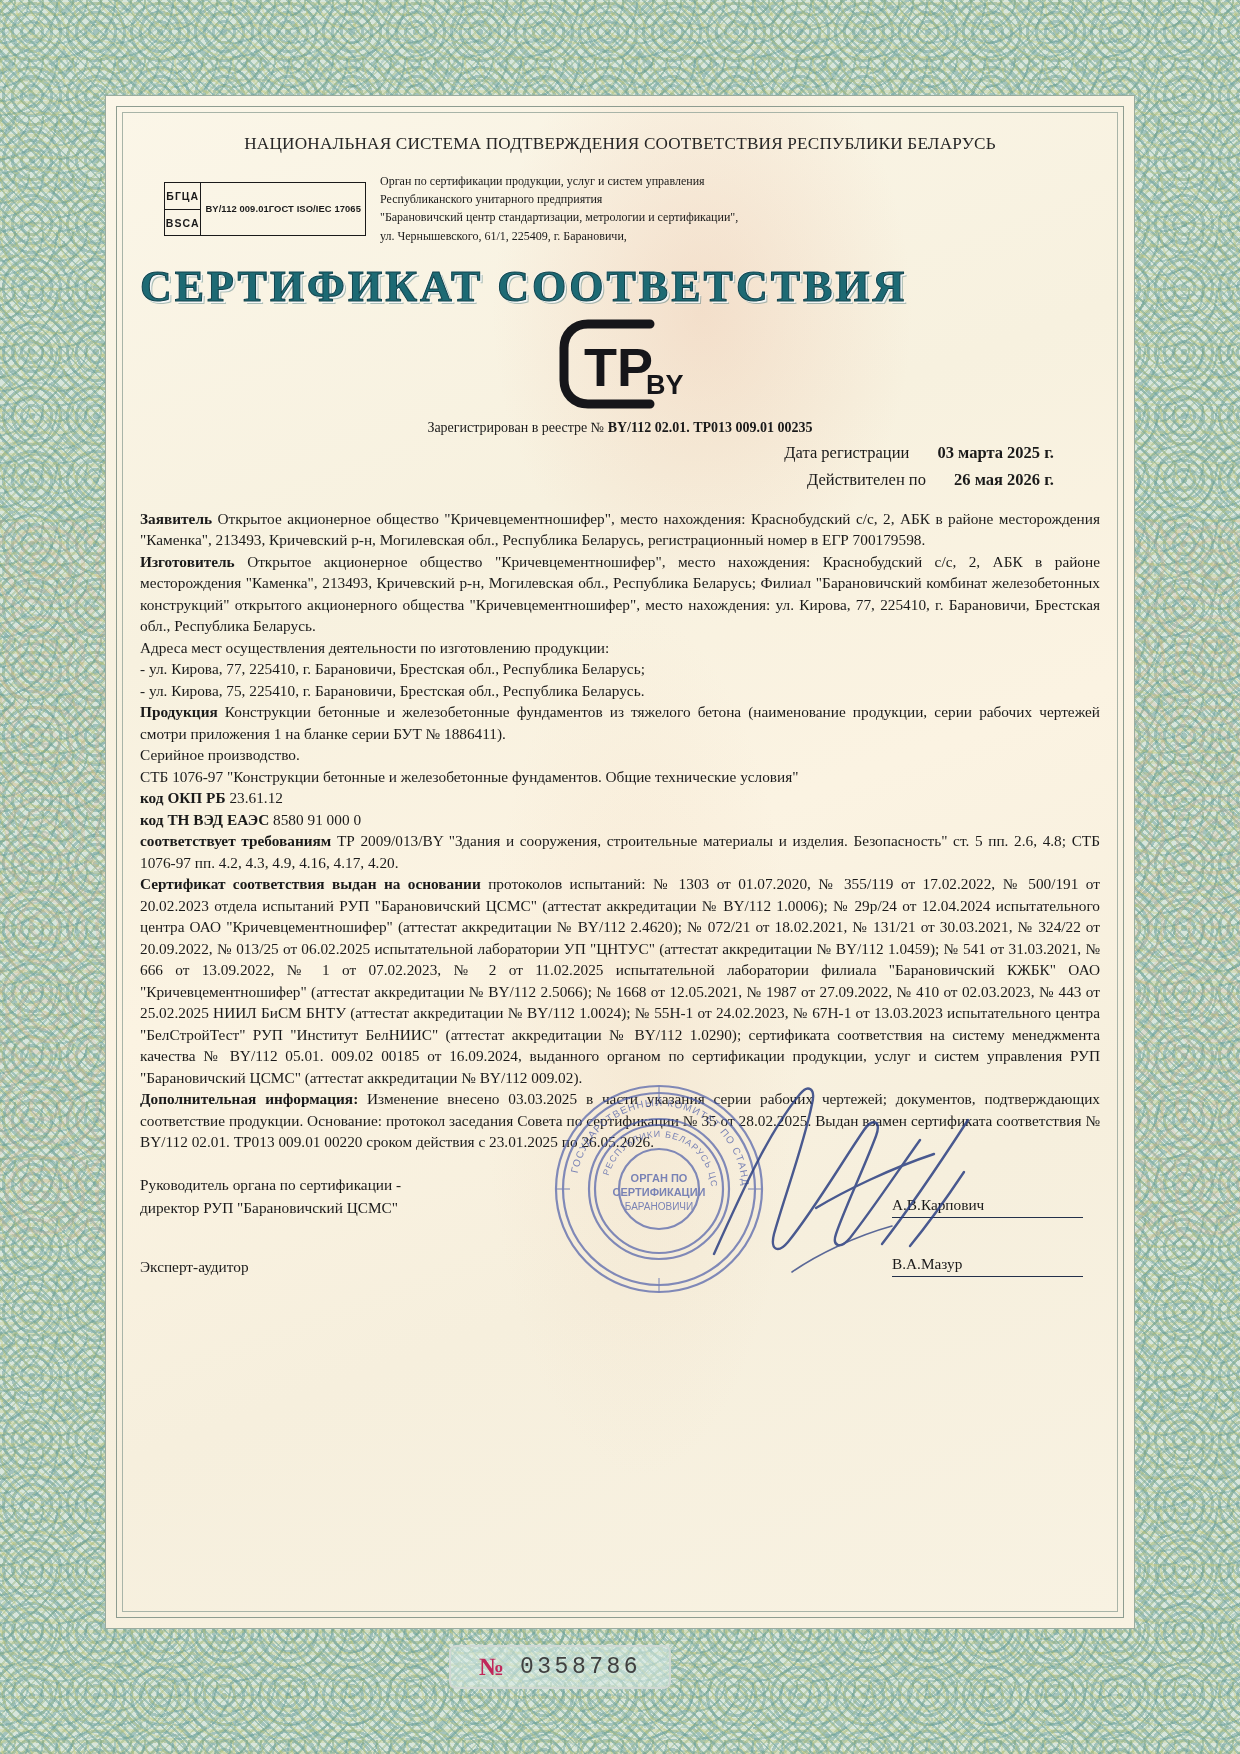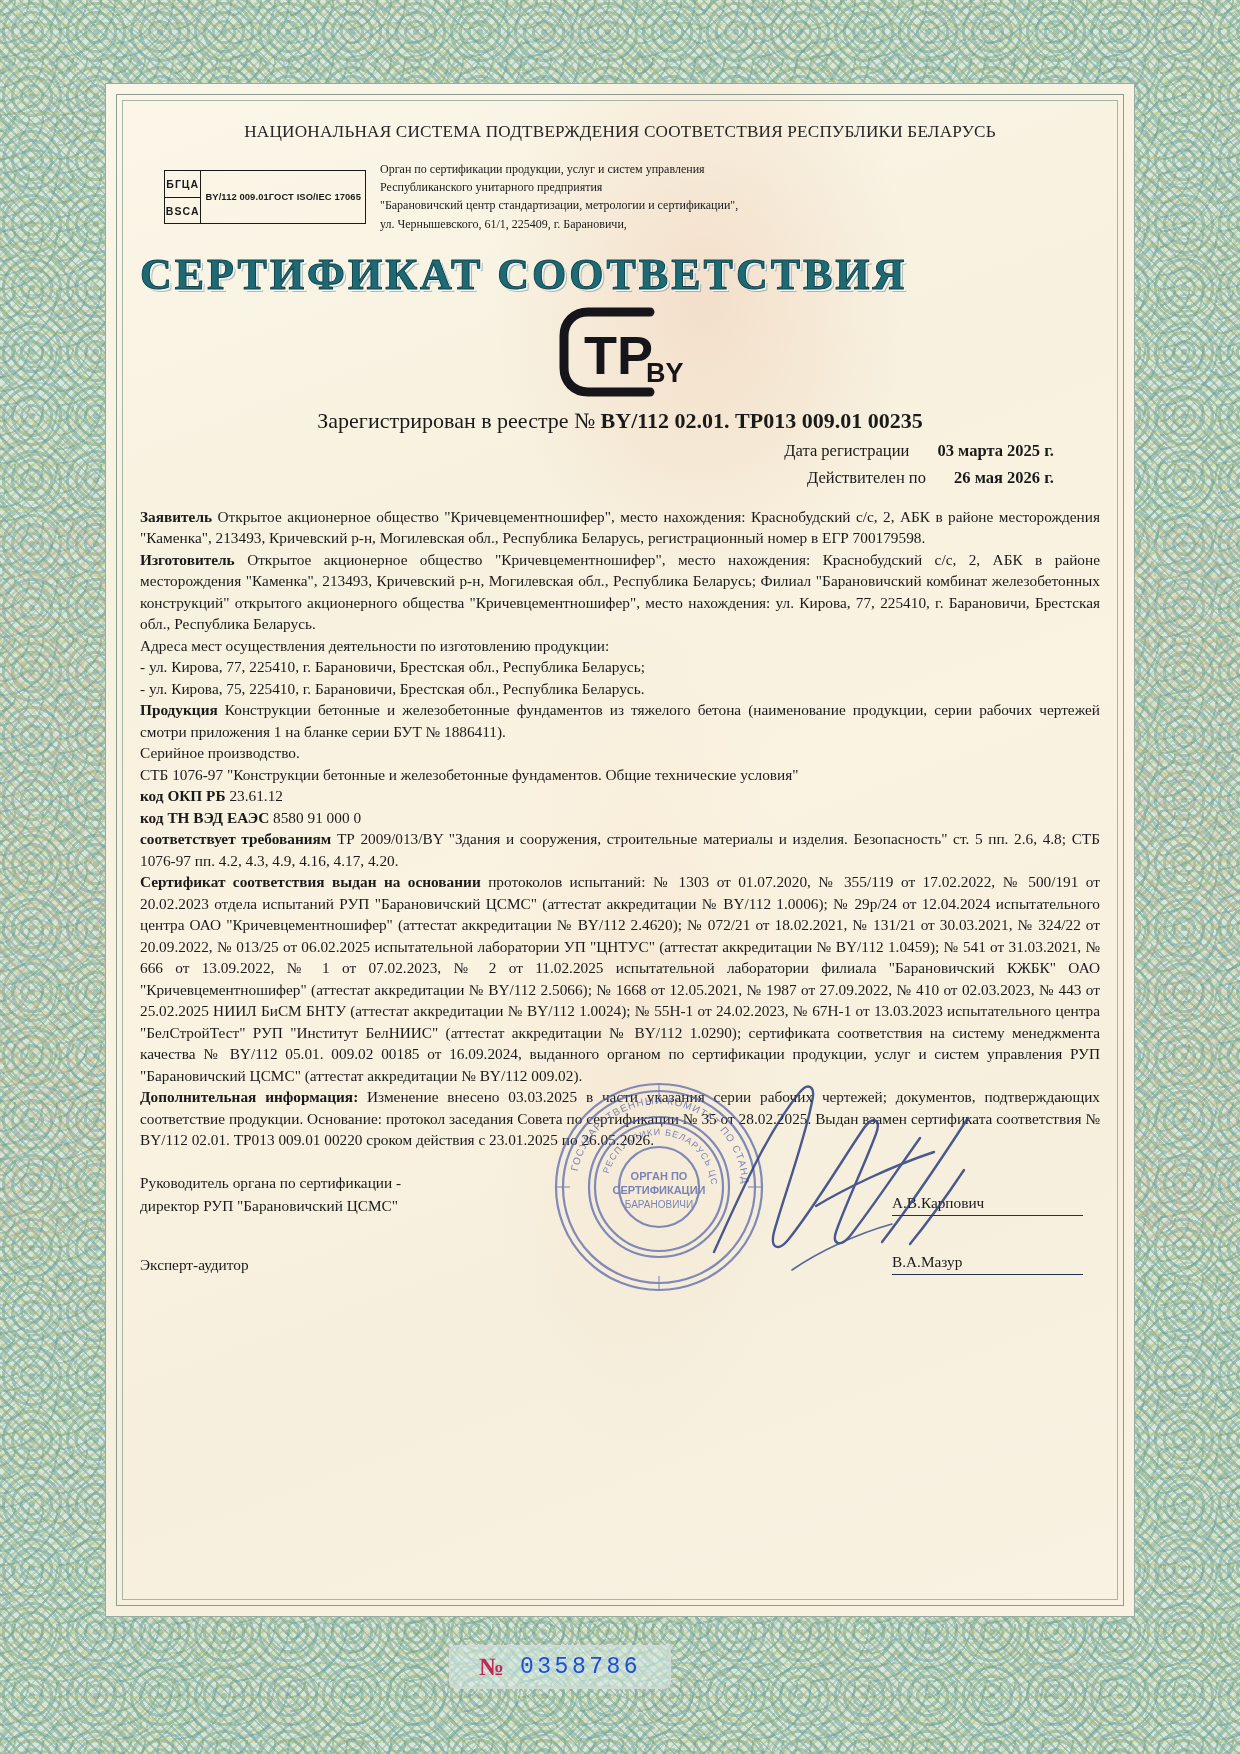--- a/index.html
+++ b/index.html
@@ -33,21 +33,21 @@
   }
   #guilloche-rose {
     position:absolute; left:0; right:0; top:520px; height:720px;
     background-image:repeating-radial-gradient(circle at 50% 50%, rgba(225,175,150,.22) 0 4px, transparent 4px 12px);
     background-size:90px 90px;
   }
 
   
   #paper {
     position:absolute;
-    left:106px; top:84px; width:1028px; height:1532px;
+    left:106px; top:96px; width:1028px; height:1532px;
     background:linear-gradient(160deg,#fbf6e8 0%,#f7f1df 30%,#fbf3e2 50%,#f6efdd 72%,#f8f2e2 100%);
     box-shadow:0 0 0 1px #9aab9e;
   }
   #paper-rose {
     position:absolute; inset:0;
     background:
       radial-gradient(ellipse 300px 420px at 58% 14%, rgba(232,178,150,.30), transparent 70%),
       radial-gradient(ellipse 220px 600px at 52% 62%, rgba(235,205,175,.22), transparent 72%);
     pointer-events:none;
   }
@@ -104,21 +104,21 @@
       3px 3px 0 rgba(25,90,100,.35),
       -1px -1px 0 rgba(255,255,255,.6);
     white-space:nowrap;
   }
 
   
   .mark-wrap { display:flex; justify-content:center; margin-top:4px; }
   .mark { position:relative; width:132px; height:96px; }
 
   
-  .reg-line { text-align:center; font-size:22px; margin-top:8px; }
+  .reg-line { text-align:center; font-size:14px; margin-top:8px; }
   .reg-line b { font-weight:bold; }
   .date-line { text-align:right; font-size:16.5px; margin-top:7px; padding-right:46px; }
   .date-line .lbl { font-weight:normal; }
   .date-line .val { font-weight:bold; margin-left:24px; }
 
   
   .body-text { margin-top:18px; font-size:15.3px; line-height:1.405; }
   .body-text p { margin:0; text-align:justify; text-justify:inter-word; }
   .body-text p.nj { text-align:left; }
   .body-text b { font-weight:bold; }
@@ -145,21 +145,21 @@
   #serial {
     position:absolute; left:449px; top:1645px;
     width:222px; height:44px;
     border:2px solid #cfd8d4; border-radius:7px;
     background:rgba(218,236,232,.55);
     display:flex; align-items:center; justify-content:center;
     gap:16px;
     font-family:"Liberation Mono", monospace;
   }
   #serial .no { color:#c0285a; font-size:25px; font-weight:bold; font-family:"Liberation Serif", serif; }
-  #serial .digits { color:#1d4ed8; font-size:23px; letter-spacing:3.5px; }
+  #serial .digits { color:#404040; font-size:23px; letter-spacing:3.5px; }
 </style>
 </head>
 <body>
 
 <div id="guilloche">
   <div id="guilloche-wave"></div>
   <div id="guilloche-rose"></div>
 </div>
 
 <div id="paper">

